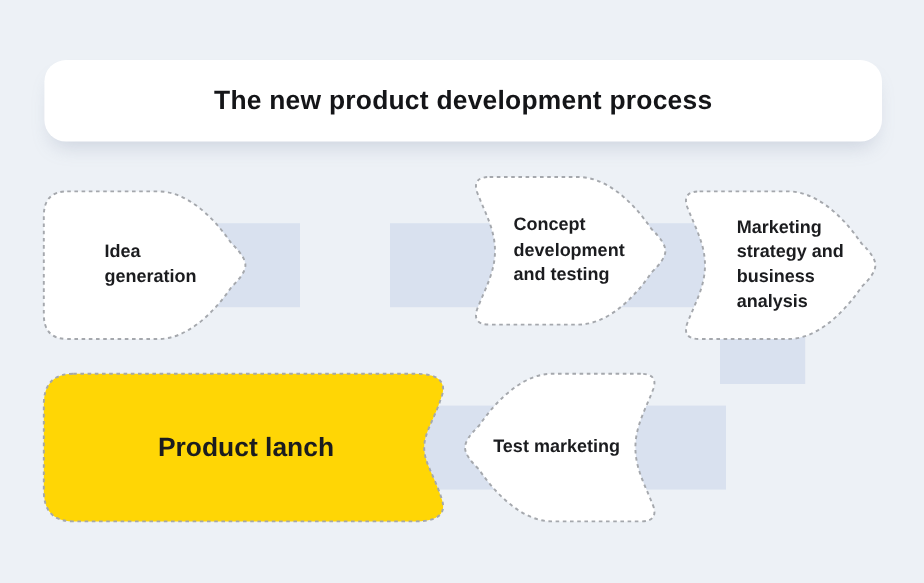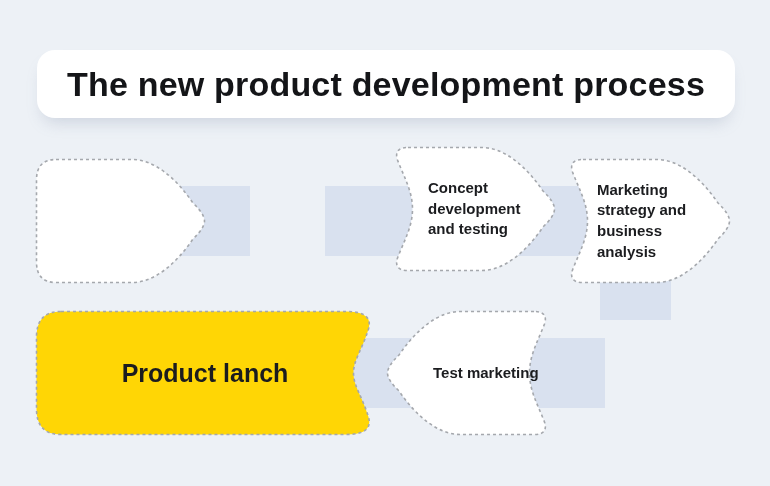--- a/index.html
+++ b/index.html
@@ -23,21 +23,21 @@
     height: 68px;
     background: #ffffff;
     border-radius: 18px;
     box-shadow: 0 10px 16px -6px rgba(120, 132, 160, 0.28);
     display: flex;
     align-items: center;
     justify-content: center;
   }
   .title {
     margin: 0;
-    font-size: 34px;
+    font-size: 22px;
     font-weight: 800;
     letter-spacing: 0.2px;
     color: #141518;
     white-space: nowrap;
   }
   .flow {
     position: absolute;
     inset: 0;
   }
   .band {
@@ -75,21 +75,21 @@
     font-size: 15px;
     font-weight: 600;
     line-height: 1.38;
     color: #1b1c1f;
   }
   .step-label--center {
     left: 0;
     width: 100%;
     justify-content: center;
     text-align: center;
-    font-size: 25px;
+    font-size: 22px;
     font-weight: 700;
   }
 </style>
 </head>
 <body>
 
 <div class="canvas">
 
   <header class="title-card">
     <h1 class="title">The new product development process</h1>
@@ -101,43 +101,44 @@
     <div class="band" style="left:325px; top:186px; width:100px; height:70px"></div>
     <div class="band" style="left:500px; top:186px; width:100px; height:70px"></div>
     <div class="band" style="left:600px; top:272px; width:71px; height:48px"></div>
     <div class="band" style="left:505px; top:338px; width:100px; height:70px"></div>
     <div class="band" style="left:335px; top:338px; width:100px; height:70px"></div>
 
     <div class="step" style="left:35px; top:158px">
       <svg width="172" height="126" viewBox="0 0 172 126" aria-hidden="true">
         <path class="outline" d="M 21 1.5 H 97 C 119 1.5 141 20 158 45 Q 169.5 56 169.5 63 Q 169.5 70 158 81 C 141 106 119 124.5 97 124.5 H 21 Q 1.5 124.5 1.5 104 V 22 Q 1.5 1.5 21 1.5 Z"></path>
       </svg>
+      <div class="step-label" style="left:52px; width:110px">Idea generation</div>
     </div>
 
 
     <div class="step" style="left:385px; top:146px">
       <svg width="172" height="126" viewBox="0 0 172 126" aria-hidden="true">
         <path class="outline" d="M 23 1.5 H 97 C 119 1.5 141 20 158 45 Q 169.5 56 169.5 63 Q 169.5 70 158 81 C 141 106 119 124.5 97 124.5 H 23 Q 8.5 124.5 12.5 112 C 19 95 27.5 81 27.5 63 C 27.5 45 19 31 12.5 14 Q 8.5 1.5 23 1.5 Z"></path>
       </svg>
       <div class="step-label" style="left:43px; width:110px">Concept development and testing</div>
     </div>
 
     <div class="step" style="left:560px; top:158px">
       <svg width="172" height="126" viewBox="0 0 172 126" aria-hidden="true">
         <path class="outline" d="M 23 1.5 H 97 C 119 1.5 141 20 158 45 Q 169.5 56 169.5 63 Q 169.5 70 158 81 C 141 106 119 124.5 97 124.5 H 23 Q 8.5 124.5 12.5 112 C 19 95 27.5 81 27.5 63 C 27.5 45 19 31 12.5 14 Q 8.5 1.5 23 1.5 Z"></path>
       </svg>
-      <div class="step-label" style="left:37px; width:108px">Marketing strategy and business analysis</div>
+      <div class="step-label" style="left:54px; width:108px">Marketing strategy and business analysis</div>
     </div>
 
 
     <div class="step" style="left:385px; top:310px">
       <svg width="172" height="126" viewBox="0 0 172 126" aria-hidden="true">
         <path class="outline" transform="translate(172 0) scale(-1 1)" d="M 23 1.5 H 97 C 119 1.5 141 20 158 45 Q 169.5 56 169.5 63 Q 169.5 70 158 81 C 141 106 119 124.5 97 124.5 H 23 Q 8.5 124.5 12.5 112 C 19 95 27.5 81 27.5 63 C 27.5 45 19 31 12.5 14 Q 8.5 1.5 23 1.5 Z"></path>
       </svg>
-      <div class="step-label" style="left:48px; width:112px">Test marketing</div>
+      <div class="step-label" style="left:26px; width:112px">Test marketing</div>
     </div>
 
     <div class="step step--wide" style="left:35px; top:310px">
       <svg width="340" height="126" viewBox="0 0 340 126" aria-hidden="true">
         <path class="outline outline--highlight" d="M 26 1.5 H 311 Q 338.5 1.5 333.5 19 C 327 40 318.5 50 318.5 63 C 318.5 76 327 86 333.5 107 Q 338.5 124.5 311 124.5 H 26 Q 1.5 124.5 1.5 99 V 27 Q 1.5 1.5 26 1.5 Z"></path>
       </svg>
       <div class="step-label step-label--center">Product lanch</div>
     </div>
 
   </div>

